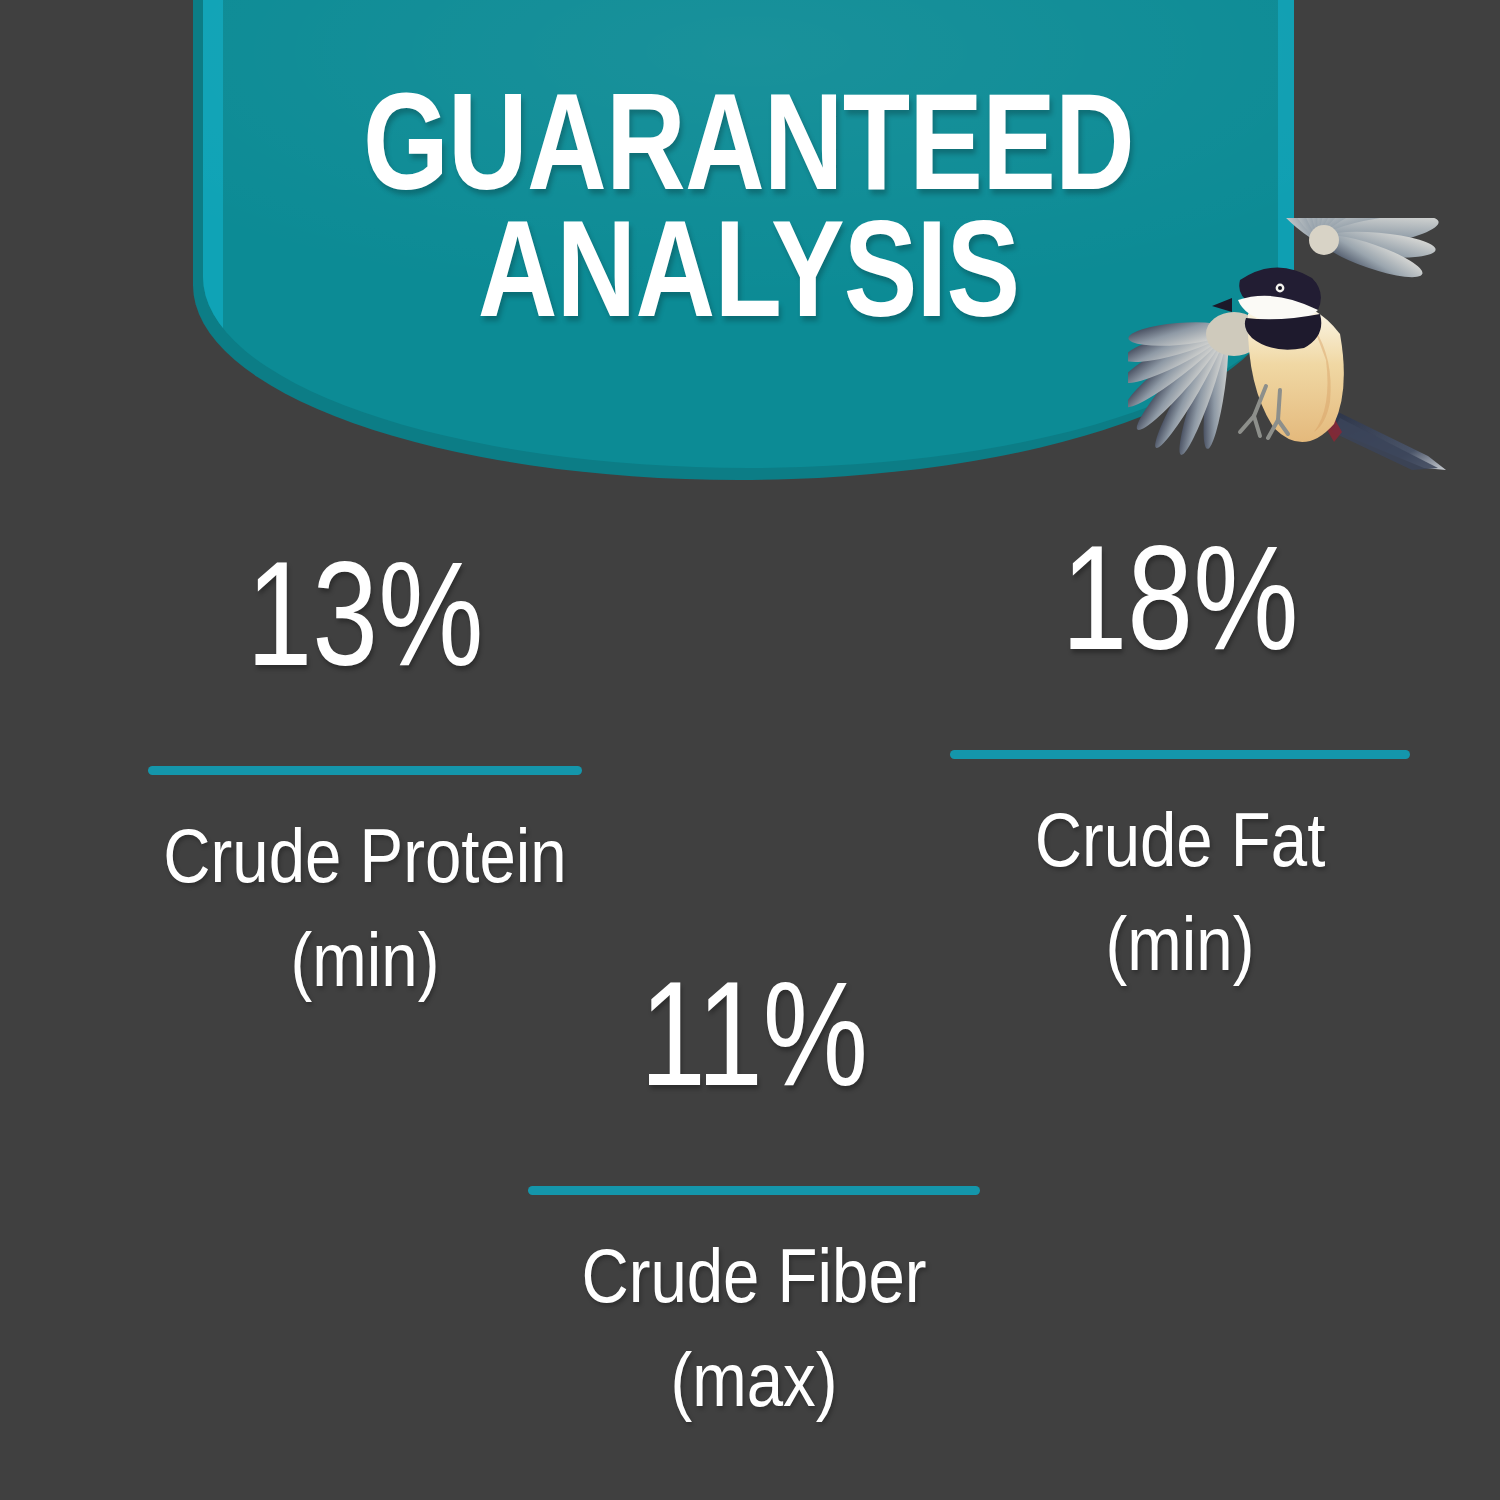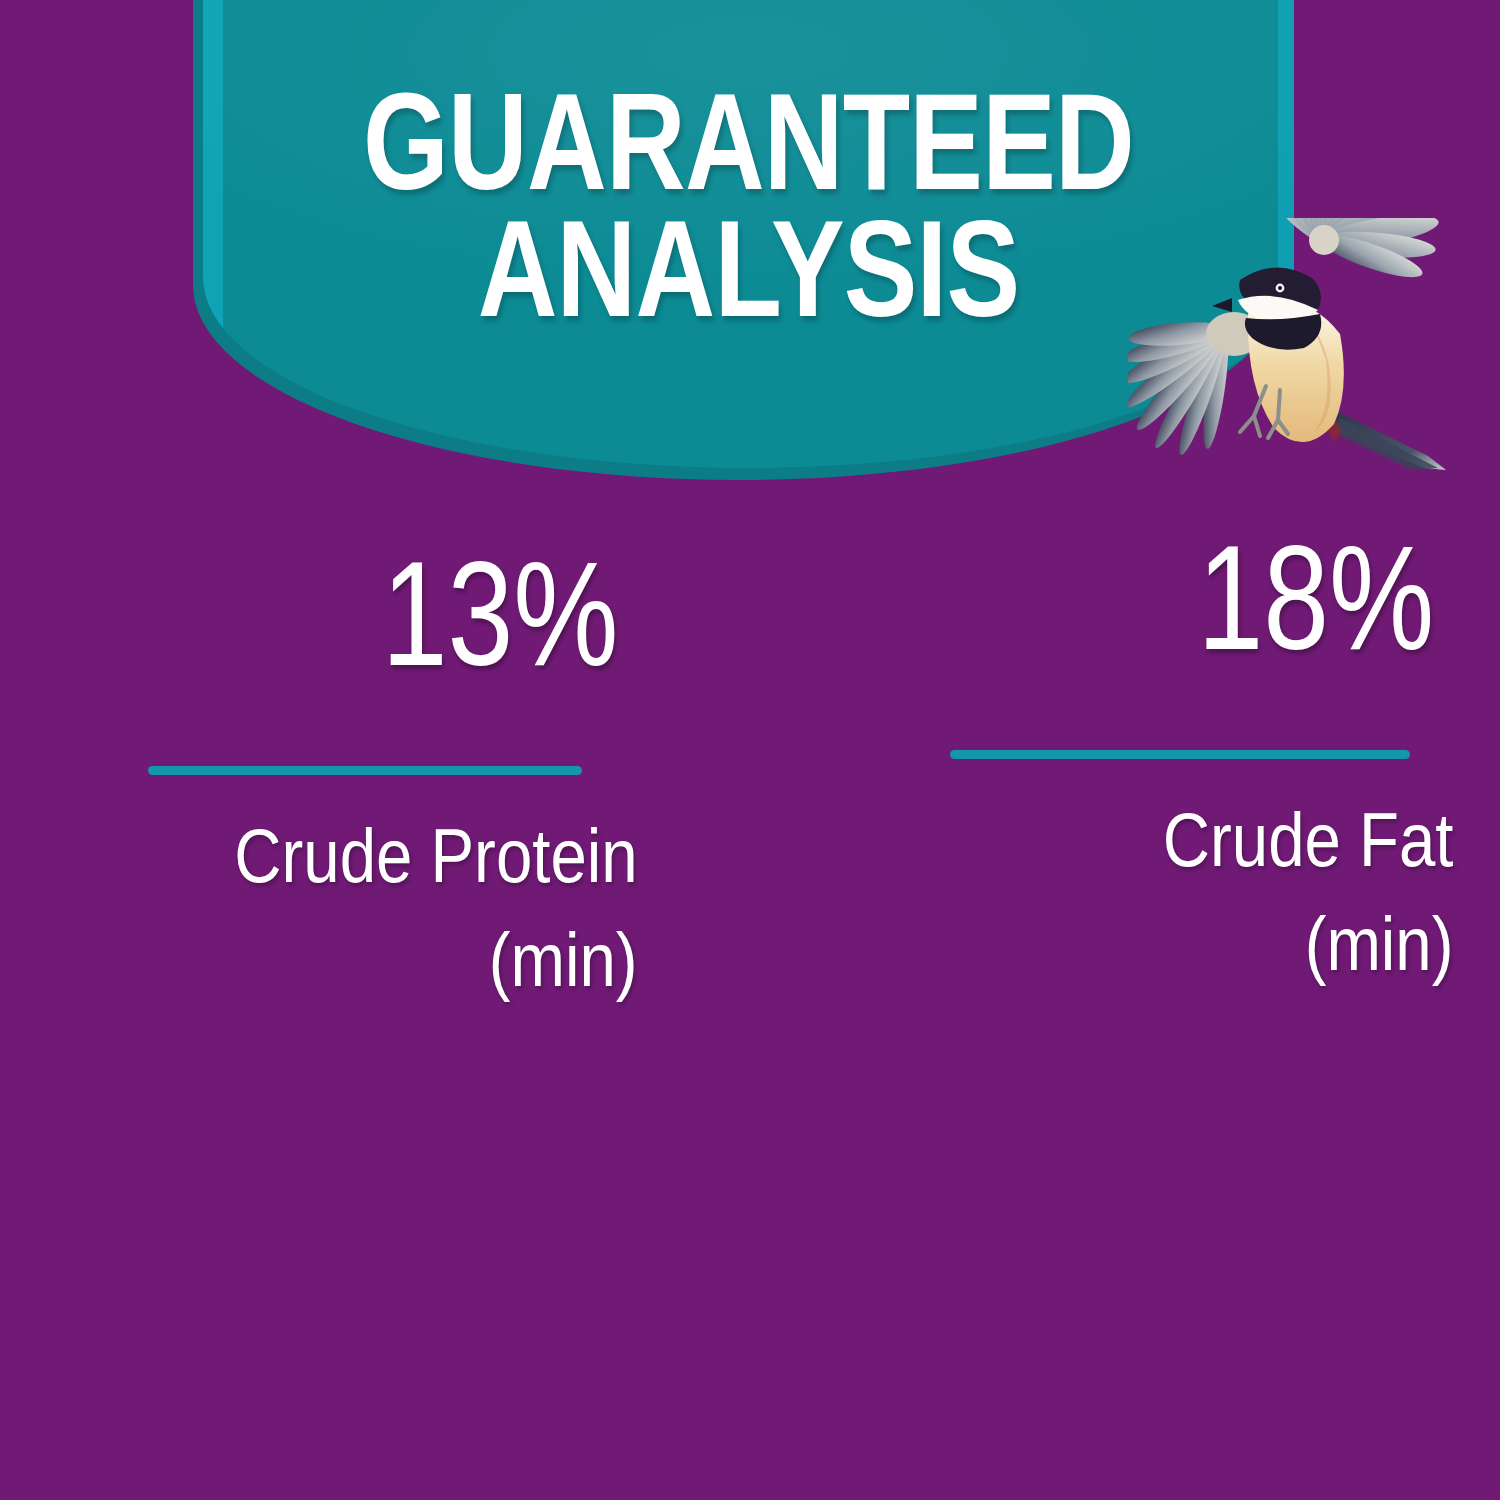--- a/index.html
+++ b/index.html
@@ -6,21 +6,21 @@
   html, body {
     margin: 0;
     padding: 0;
     background: #0a4a3c;
   }
   #canvas {
     position: relative;
     width: 1500px;
     height: 1500px;
     overflow: hidden;
-    background: #701a75;
+    background: #404040;
     font-family: "Liberation Sans", "DejaVu Sans", sans-serif;
     -webkit-font-smoothing: antialiased;
   }
 
   
   .header-panel-wrap {
     position: absolute;
     left: 203px;
     top: -40px;
     width: 1091px;
@@ -100,21 +100,21 @@
     left: 1128px;
     top: 218px;
     width: 372px;
     height: 275px;
     pointer-events: none;
   }
 
   
   .stat {
     position: absolute;
-    text-align: right;
+    text-align: center;
     color: #ffffff;
   }
   .stat-value {
     display: block;
     font-size: 148px;
     font-weight: 400;
     line-height: 1;
     letter-spacing: 0px;
     transform: scaleX(0.80);
     text-shadow: 2px 4px 5px rgba(0,0,0,0.30);
@@ -308,14 +308,20 @@
     <span class="stat-qualifier">(min)</span>
   </div>
 
   <div class="stat" id="stat-fat">
     <span class="stat-value">18%</span>
     <div class="stat-rule"></div>
     <span class="stat-label">Crude Fat</span>
     <span class="stat-qualifier">(min)</span>
   </div>
 
+  <div class="stat" id="stat-fiber">
+    <span class="stat-value">11%</span>
+    <div class="stat-rule"></div>
+    <span class="stat-label">Crude Fiber</span>
+    <span class="stat-qualifier">(max)</span>
+  </div>
 
 </div>
 
 </body></html>

